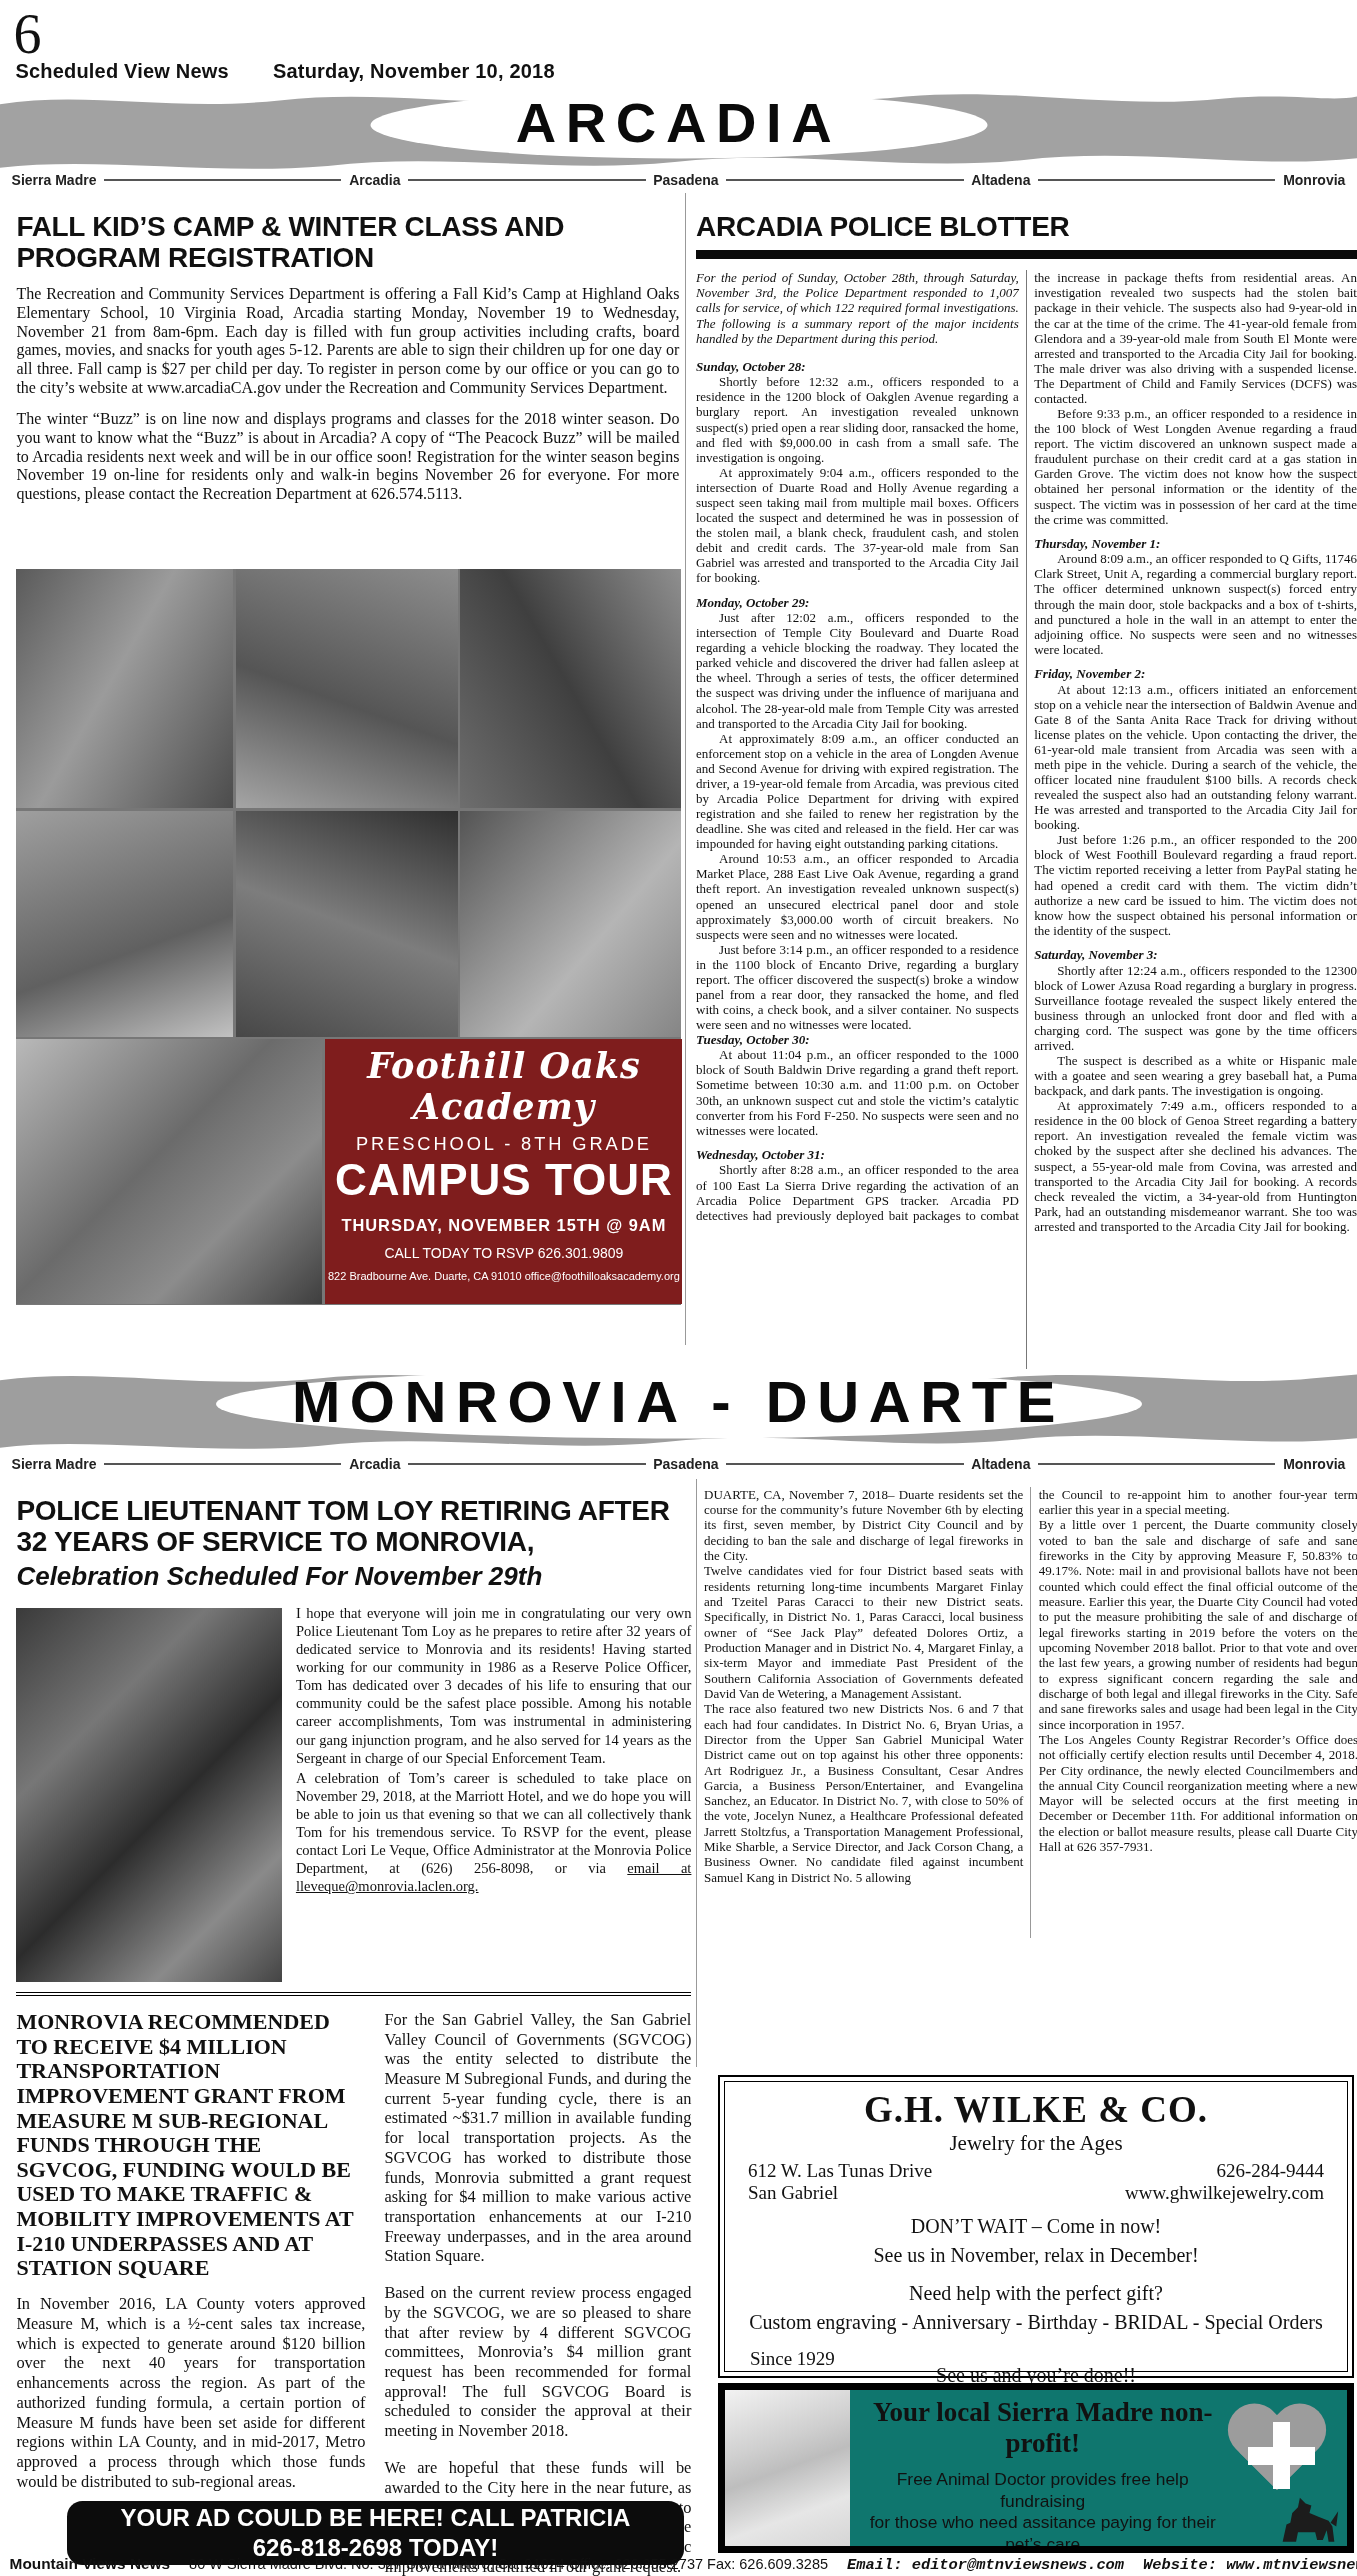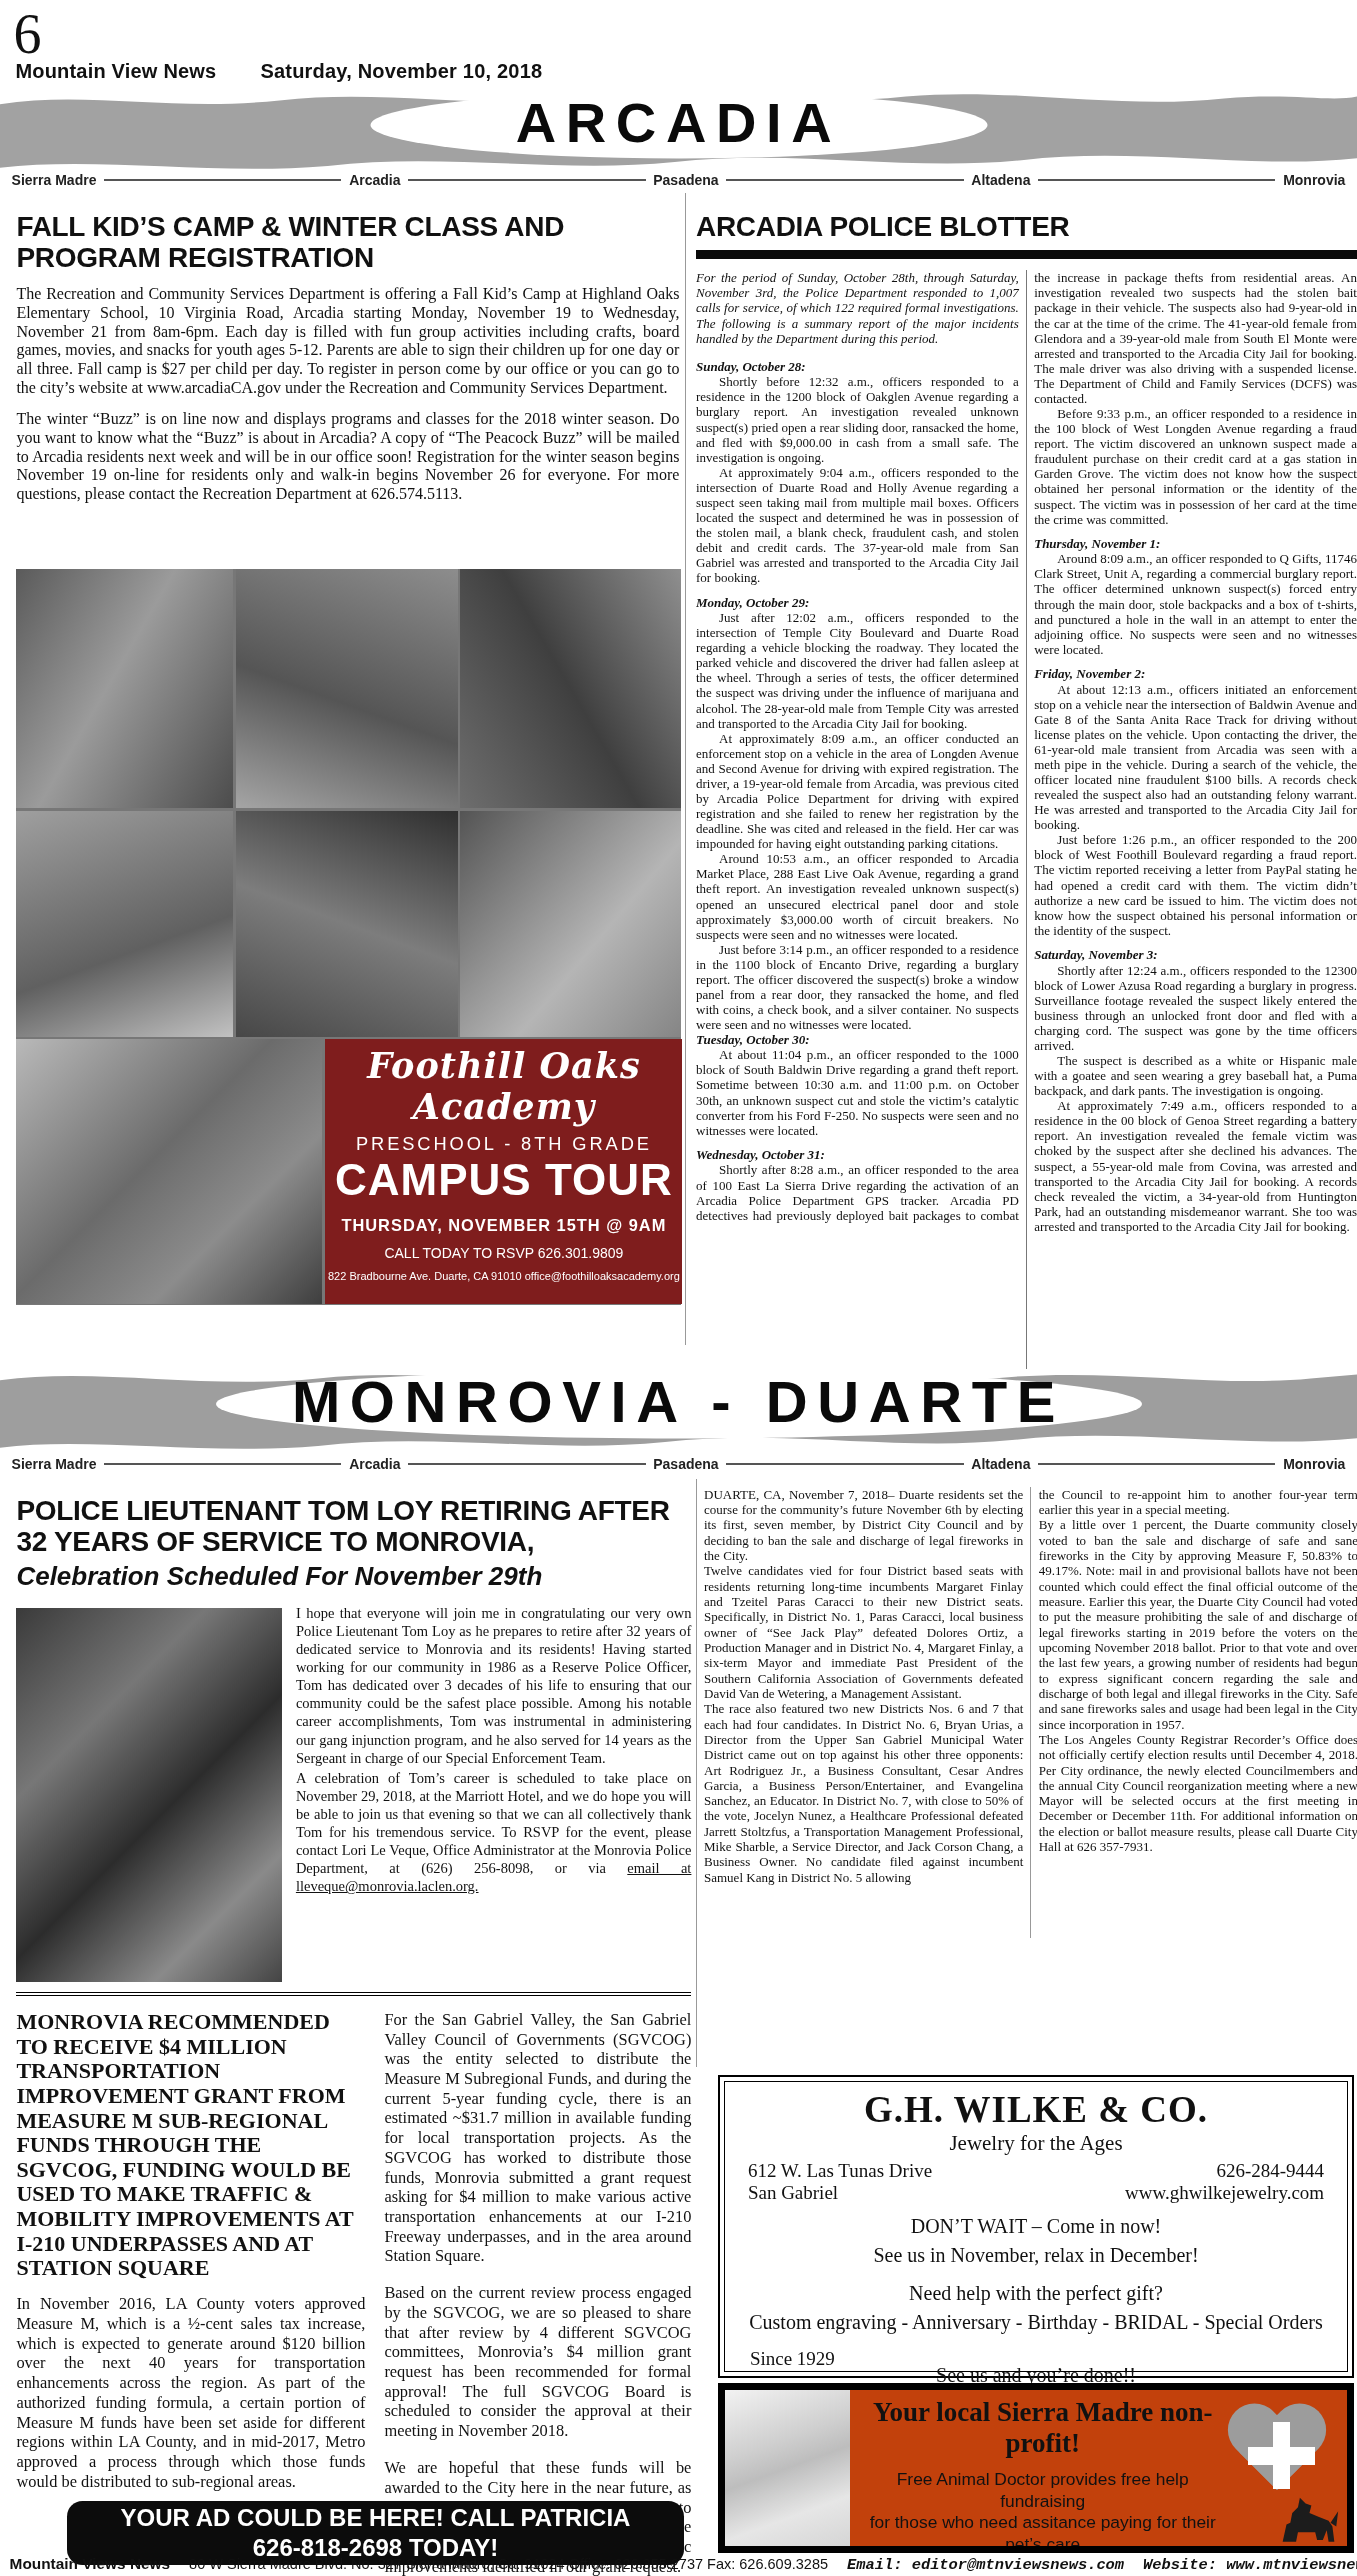--- a/index.html
+++ b/index.html
@@ -82,21 +82,21 @@
   .wilke-inner{border:1.9px solid #000;height:100%;box-sizing:border-box;text-align:center;
                padding:5.8px 23px;position:relative;}
   .w-name{font-weight:bold;font-size:37px;letter-spacing:1px;}
   .w-tag{font-size:21px;margin-top:0px;}
   .w-row{display:flex;justify-content:space-between;font-size:19px;margin-top:3.9px;text-align:left;}
   .w-line{font-size:20px;margin-top:5.8px;}
   .w-since{position:absolute;left:25px;bottom:1px;font-size:19px;}
   
   .animal{position:absolute;left:718px;top:2383px;width:636px;height:170px;background:#000;
           padding:6.7px;box-sizing:border-box;}
-  .animal-inner{background:#c2410c;height:100%;position:relative;overflow:hidden;}
+  .animal-inner{background:#0f766e;height:100%;position:relative;overflow:hidden;}
   .dogphoto{position:absolute;left:0;top:0;width:125px;height:100%;
             background:linear-gradient(160deg,#f2f2f2 0%,#cfcfcf 35%,#bdbdbd 50%,#e6e6e6 75%,#d5d5d5 100%);}
   .an-text{position:absolute;left:135px;top:7.7px;width:366px;text-align:center;}
   .an-title{font-family:"Liberation Serif",serif;font-size:27px;font-weight:bold;}
   .an-body{font-family:"Liberation Sans",sans-serif;font-size:17.4px;line-height:1.25;margin-top:9.6px;}
   .heartbox{position:absolute;right:7.7px;top:5.8px;width:125px;height:145px;}
   .heart{position:absolute;left:9.6px;top:9.6px;width:106px;height:96px;}
   .heart:before,.heart:after{content:"";position:absolute;left:53px;top:0;width:53px;height:85px;
         background:#9c9c9c;border-radius:53px 53px 0 0;transform:rotate(-45deg);transform-origin:0 100%;}
   .heart:after{left:0;transform:rotate(45deg);transform-origin:100% 100%;}
@@ -110,21 +110,21 @@
   .footer .faddr{font-family:"Liberation Sans",sans-serif;font-size:14.5px;}
   .footer .fital{font-family:Liberation Mono, monospace;font-weight:bold;font-style:italic;font-size:15.4px;}
 </style>
 </head>
 <body>
 
 <div class="page">
 
   <div class="pagenum">6</div>
   <div class="hdrline">
-    <span>Mountain View News</span><span class="date">Saturday, November 10, 2018</span>
+    <span>Scheduled View News</span><span class="date">Saturday, November 10, 2018</span>
   </div>
 
   <div class="banner" style="top:79px;height:91px;">
     <svg width="1357" height="91" viewBox="0 0 1408 94">
       <path fill="#a2a2a2" d="M0,26 C90,12 180,34 290,22 C400,10 500,32 610,20 C720,8 830,30 940,18 C1050,8 1160,32 1270,20 C1340,14 1380,24 1408,18 L1408,82 C1300,94 1180,70 1060,84 C940,96 820,72 700,86 C580,98 460,76 340,90 C220,100 100,80 0,92 Z"></path>
     </svg>
     <div class="white-blob" style="width:617px;height:67px;"></div>
     <div class="btitle" style="font-size:56px;">ARCADIA</div>
   </div>
   <div class="cities" style="top:172px;">

